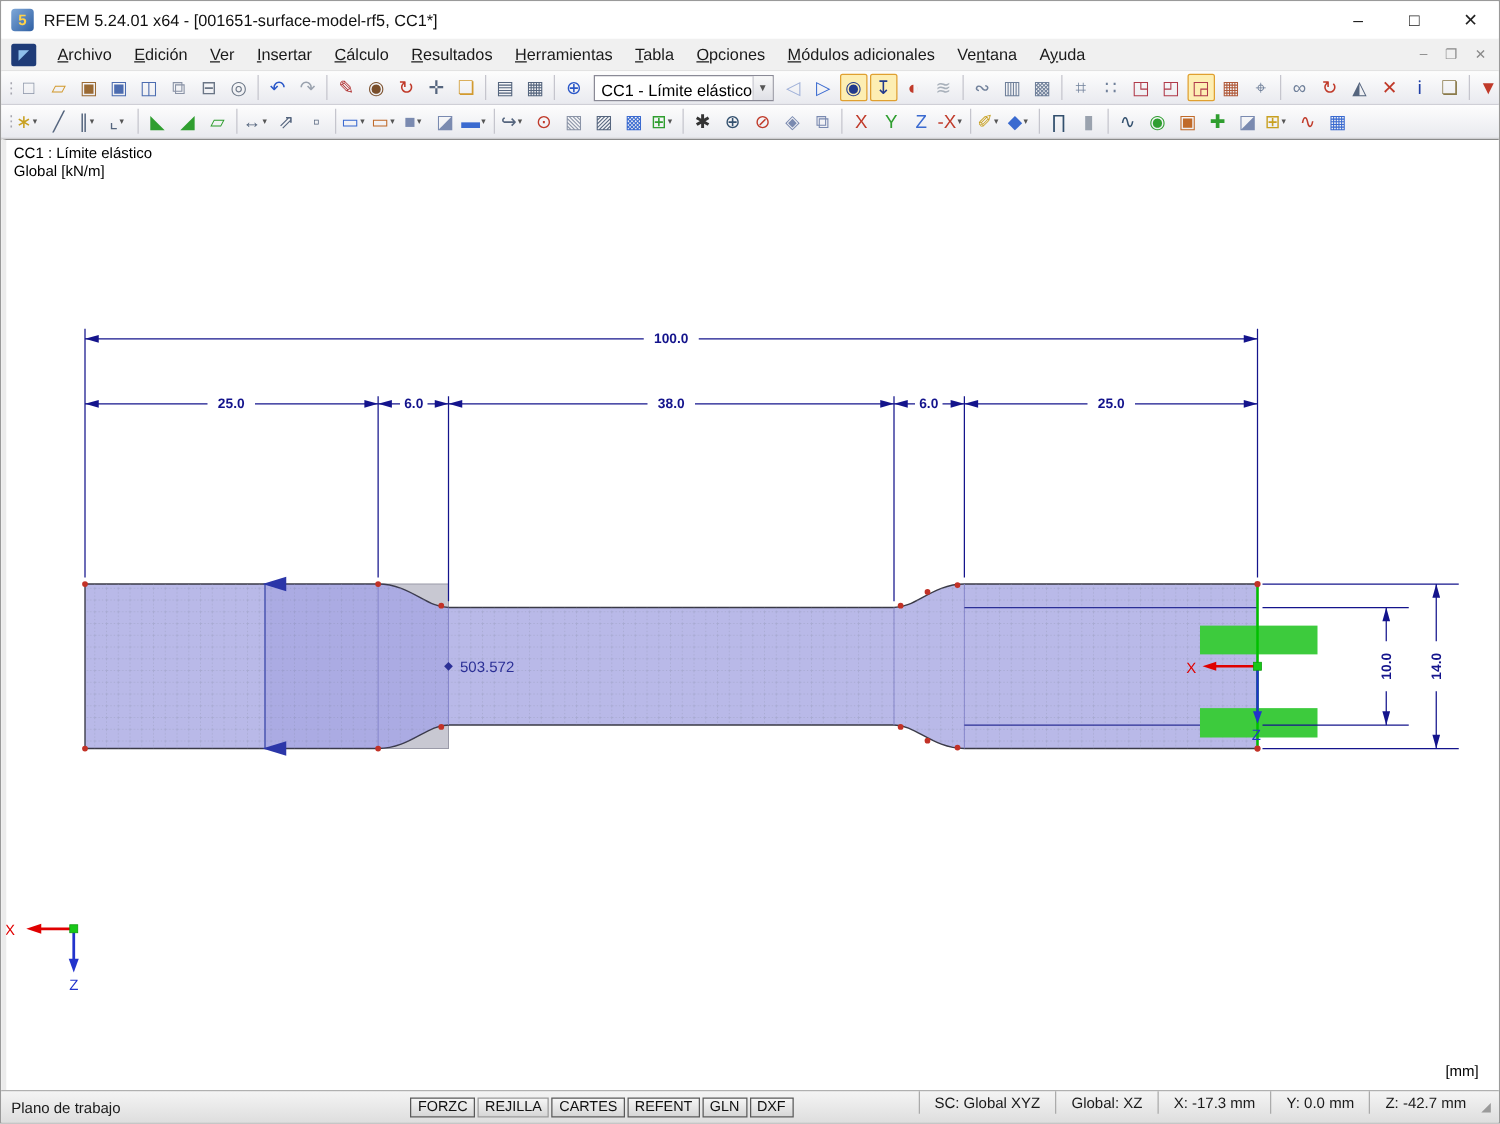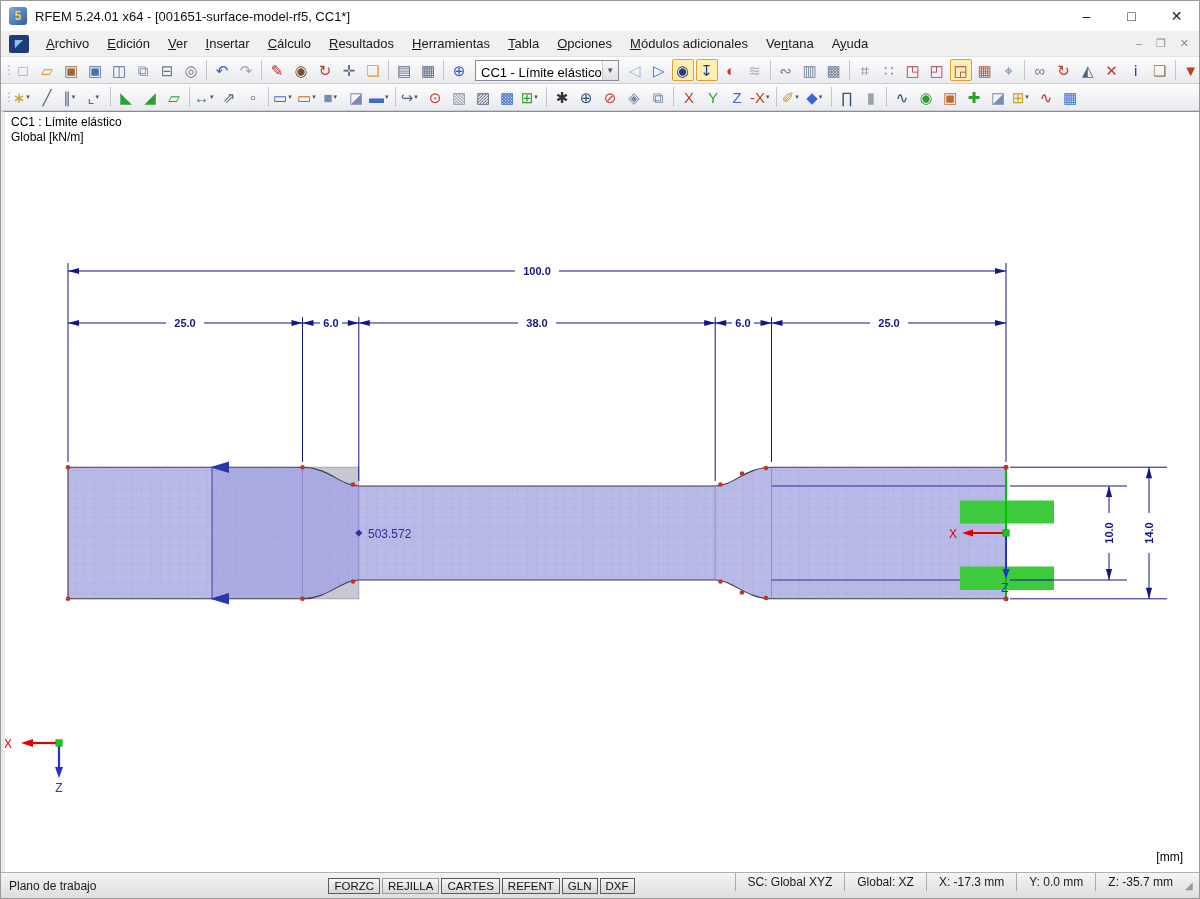--- a/index.html
+++ b/index.html
@@ -532,18 +532,18 @@
         <span class="sbtn">CARTES</span>
         <span class="sbtn">REFENT</span>
         <span class="sbtn">GLN</span>
         <span class="sbtn">DXF</span>
       </span>
     <span class="sfields">
         <span class="sfield">SC: Global XYZ</span>
         <span class="sfield">Global: XZ</span>
         <span class="sfield">X:  -17.3 mm</span>
         <span class="sfield">Y:  0.0 mm</span>
-        <span class="sfield">Z:  -35.7 mm</span>
+        <span class="sfield">Z:  -42.7 mm</span>
       </span>
     <span class="sgrip">◢</span>
   </div>
 
 </div>
 
 </body></html>

